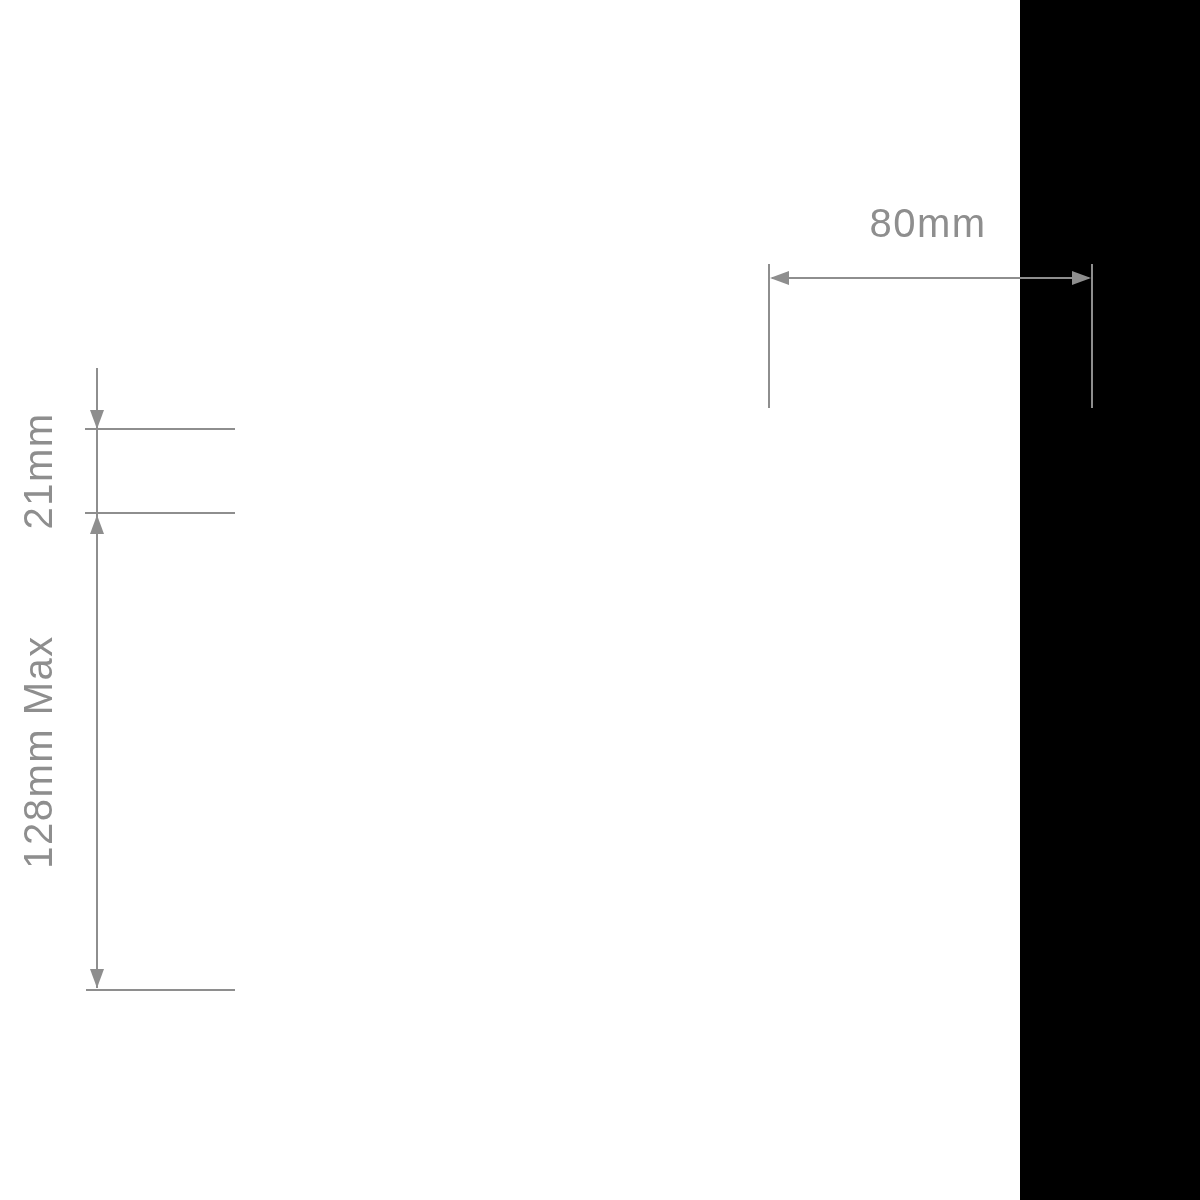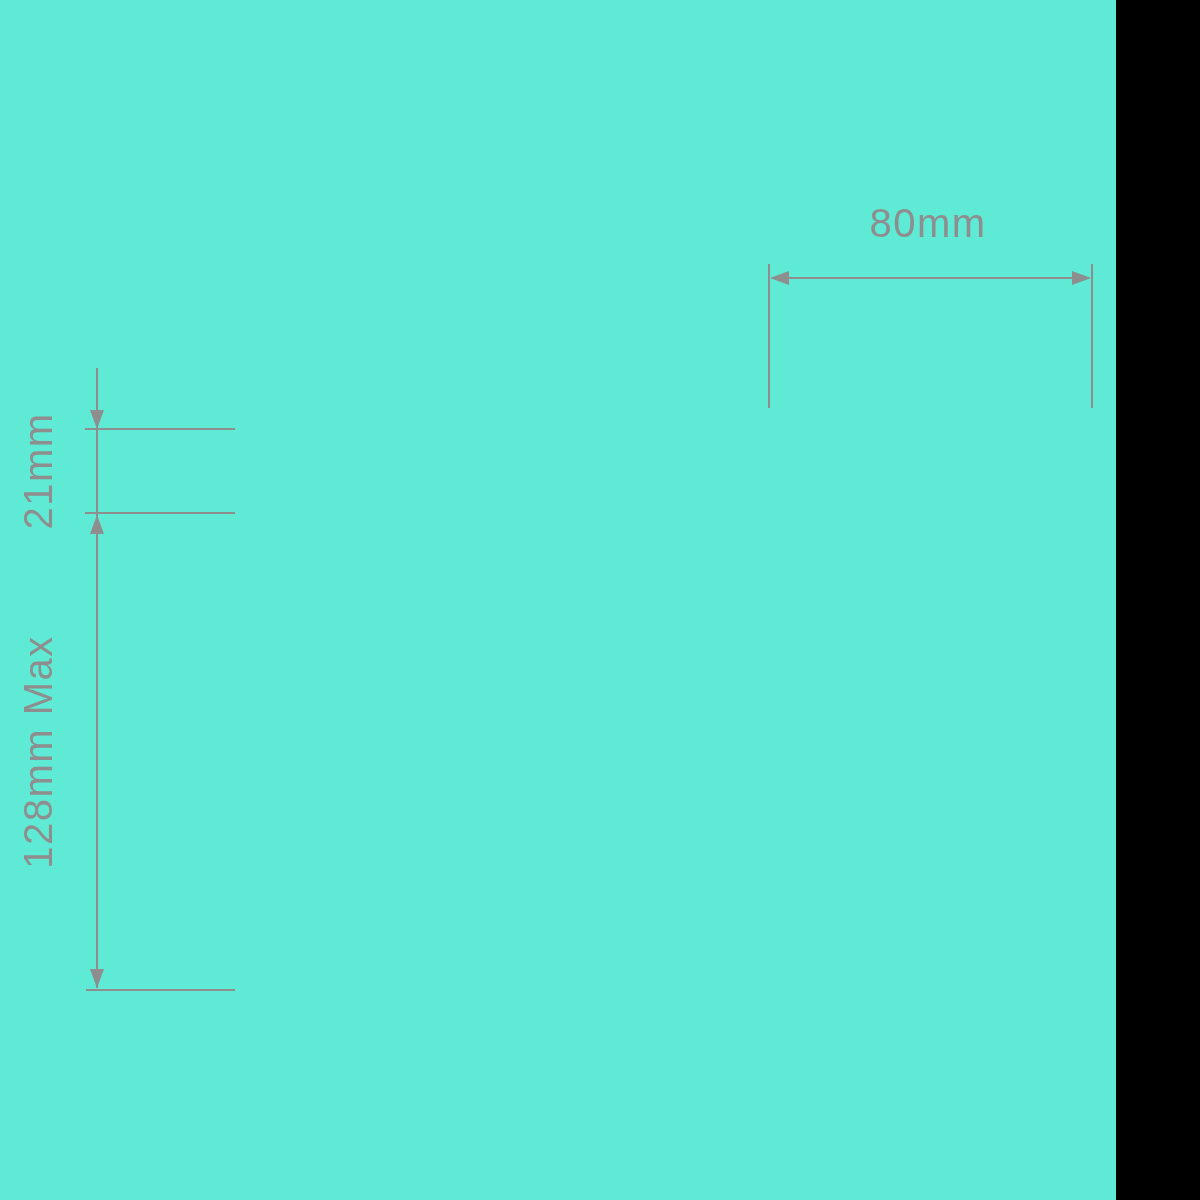--- a/index.html
+++ b/index.html
@@ -6,23 +6,23 @@
     margin: 0;
     padding: 0;
     width: 1200px;
     height: 1200px;
     background: #000000;
     overflow: hidden;
     font-family: "Liberation Sans", sans-serif;
   }
   .stage {
     position: relative;
-    width: 1116px;
+    width: 1020px;
     height: 1200px;
-    background: #5eead4;
+    background: #ffffff;
   }
   svg text {
     font-family: "Liberation Sans", "DejaVu Sans", sans-serif;
     font-size: 40px;
     font-weight: 400;
     letter-spacing: 1.5px;
   }
 </style>
 </head>
 <body style="background: rgb(0, 0, 0);">

